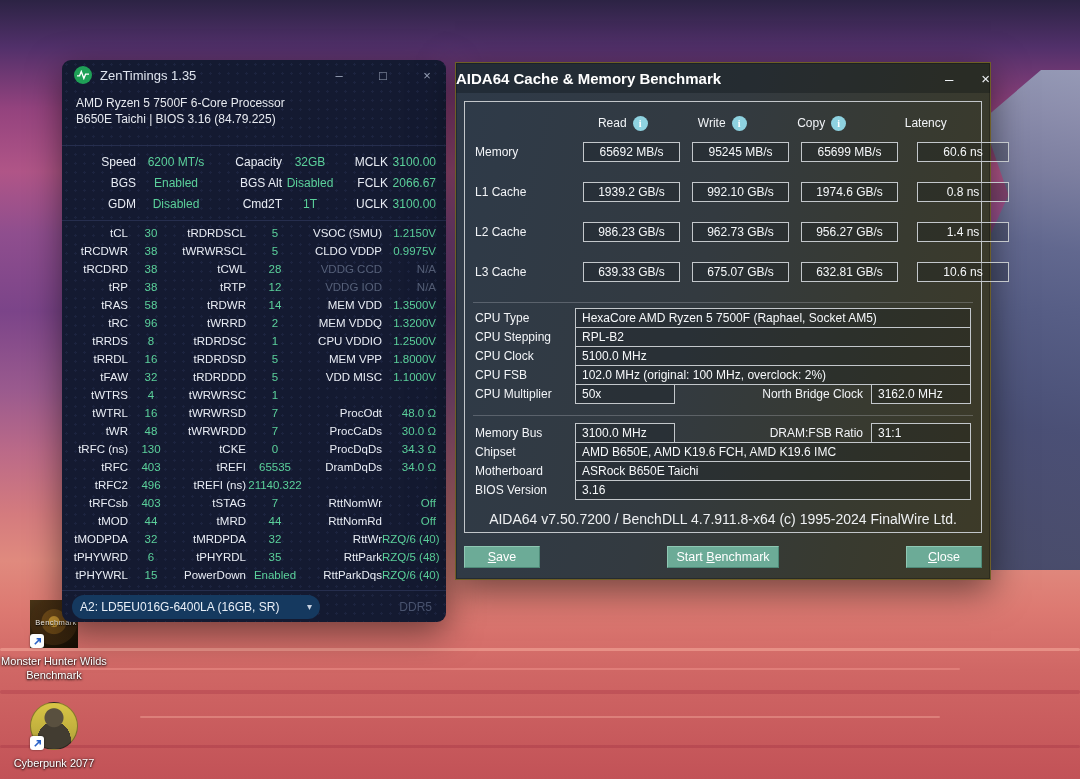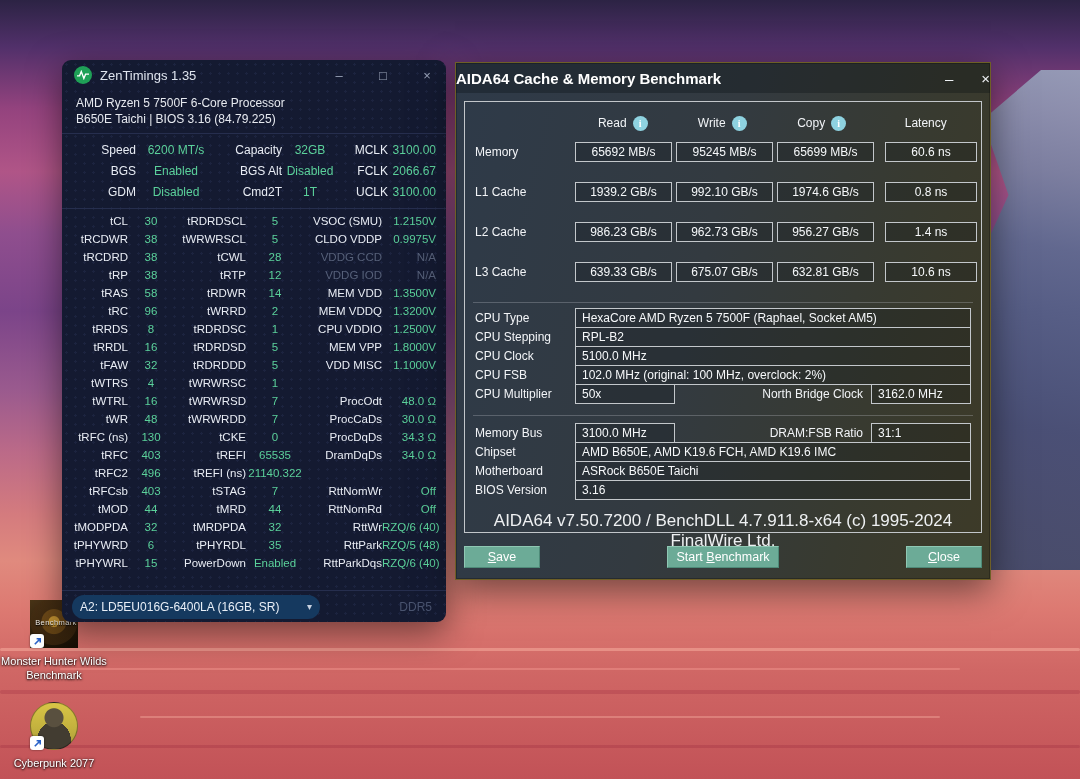--- a/index.html
+++ b/index.html
@@ -47,21 +47,21 @@
     display:flex; flex-direction:column; color:#e8ecf4;
     background-image:radial-gradient(rgba(80,95,150,.14) 1px, transparent 1.3px); background-size:9px 9px; }
   .zt-titlebar { height:30px; display:flex; align-items:center; padding:0 12px; gap:8px; }
   .zt-title { font-size:13px; color:#dfe4ee; }
   .zt-caps { margin-left:auto; display:flex; gap:30px; color:#9aa3b8; font-size:13px; }
   .zt-caps span { cursor:pointer; width:14px; text-align:center; }
   .zt-logo { width:18px; height:18px; border-radius:50%; background:#1fa057; display:flex; align-items:center; justify-content:center; }
   .zt-menubar { height:27px; display:flex; align-items:center; gap:20px; padding:0 16px; font-size:12.5px; color:#e2e7f0;
     border-bottom:1px solid #262e4e; }
   .zt-cam { margin-left:auto; cursor:pointer; display:flex; }
-  .zt-cpuinfo { padding:5px 14px 6px; font-size:12px; line-height:16px; color:#e6e9ef; border-bottom:1px solid #262e4e; }
+  .zt-cpuinfo { padding:5px 14px 18px; font-size:12px; line-height:16px; color:#e6e9ef; border-bottom:1px solid #262e4e; }
   .zt-speed { padding:5px 10px 6px; border-bottom:1px solid #262e4e; }
   .zt-srow { display:grid; grid-template-columns:64px 80px 66px 56px 50px 48px; height:21px; align-items:center; font-size:12px; }
   .zt-timings { padding:3px 10px 2px; }
   .zt-trow { display:grid; grid-template-columns:56px 46px 72px 58px 78px 54px; height:18px; align-items:center; font-size:11.5px; }
   .lab { text-align:right; color:#e8ecf4; white-space:nowrap; }
   .val { text-align:center; color:#5bd19b; white-space:nowrap; }
   .valr { text-align:right; color:#5bd19b; white-space:nowrap; }
   .zt-timings > div:nth-of-type(3) .c4, .zt-timings > div:nth-of-type(3) .c5,
   .zt-timings > div:nth-of-type(4) .c4, .zt-timings > div:nth-of-type(4) .c5 { color:#566079; }
   .zt-bottom { margin-top:auto; height:32px; border-top:1px solid #262e4e; display:flex; align-items:center; padding:0 14px 0 10px; }
@@ -82,27 +82,27 @@
   .arow { display:flex; align-items:center; }
   .alabel { width:100px; font-size:12px; color:#f2f4f7; flex:none; }
   .abox { border:1px solid #c3c7cb; background:rgba(8,12,16,.22); height:20px; line-height:18px;
     font-size:12px; text-align:center; color:#f6f8fa; flex:none; }
   .b97 { width:97px; margin-right:4px; } .b92 { width:92px; margin-left:7px; margin-right:0; }
   .hdr { height:22px; margin-bottom:8px; }
   .hcell { width:97px; margin-right:4px; display:flex; align-items:center; justify-content:center; gap:6px; font-size:12px; }
   .hlat { width:92px; margin-left:7px; margin-right:0; }
   .info-i { width:15px; height:15px; border-radius:50%; background:#8ed2e0; color:#fff; font-size:10px; font-weight:bold;
     display:flex; align-items:center; justify-content:center; cursor:pointer; font-family:"Liberation Serif","DejaVu Serif",serif; }
-  .bench-row { margin-bottom:20px; }
+  .bench-row { margin-bottom:20px;gap:8px; }
   .divider { height:1px; background:rgba(200,206,212,.28); margin:0 -2px; }
   .inforow { margin-top:-1px; }
   .wbox { flex:1; text-align:left; padding-left:6px; }
   .smbox { width:100px; text-align:left; padding-left:6px; }
   .rlabel { margin-left:auto; margin-right:8px; font-size:12px; }
-  .aida-footer { text-align:center; font-size:17px; color:#eef0f2; margin-top:11px; }
+  .aida-footer { text-align:center; font-size:14px; color:#eef0f2; margin-top:11px; }
   .aida-btnrow { position:relative; height:36px; margin:13px 8px 0; }
   .abtn { position:absolute; top:0; height:22px; background:#6cab97; border:1px solid #8fc7b3;
     border-bottom-color:#4e8a78; border-right-color:#4e8a78; color:#fff; font-size:12.5px;
     display:flex; align-items:center; justify-content:center; cursor:pointer; }
   .abtn u { text-decoration:underline; }
   .btn-save { left:0; width:76px; }
   .btn-start { left:50%; transform:translateX(-50%); width:112px; }
   .btn-close { right:0; width:76px; }
 </style>
 </head>

